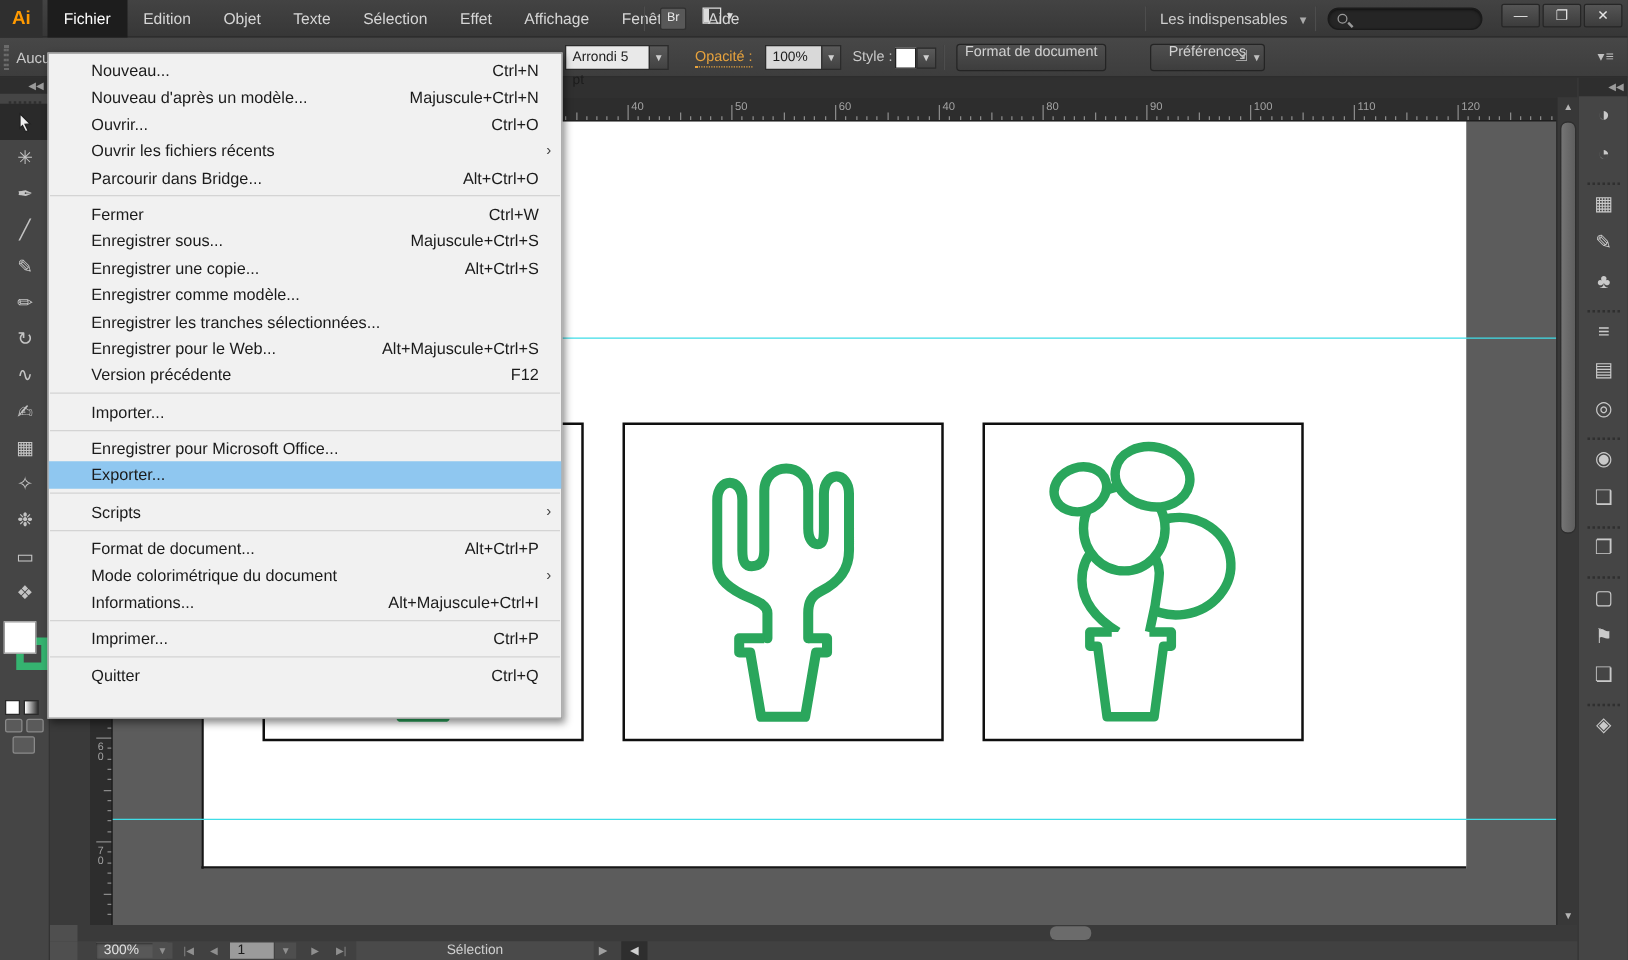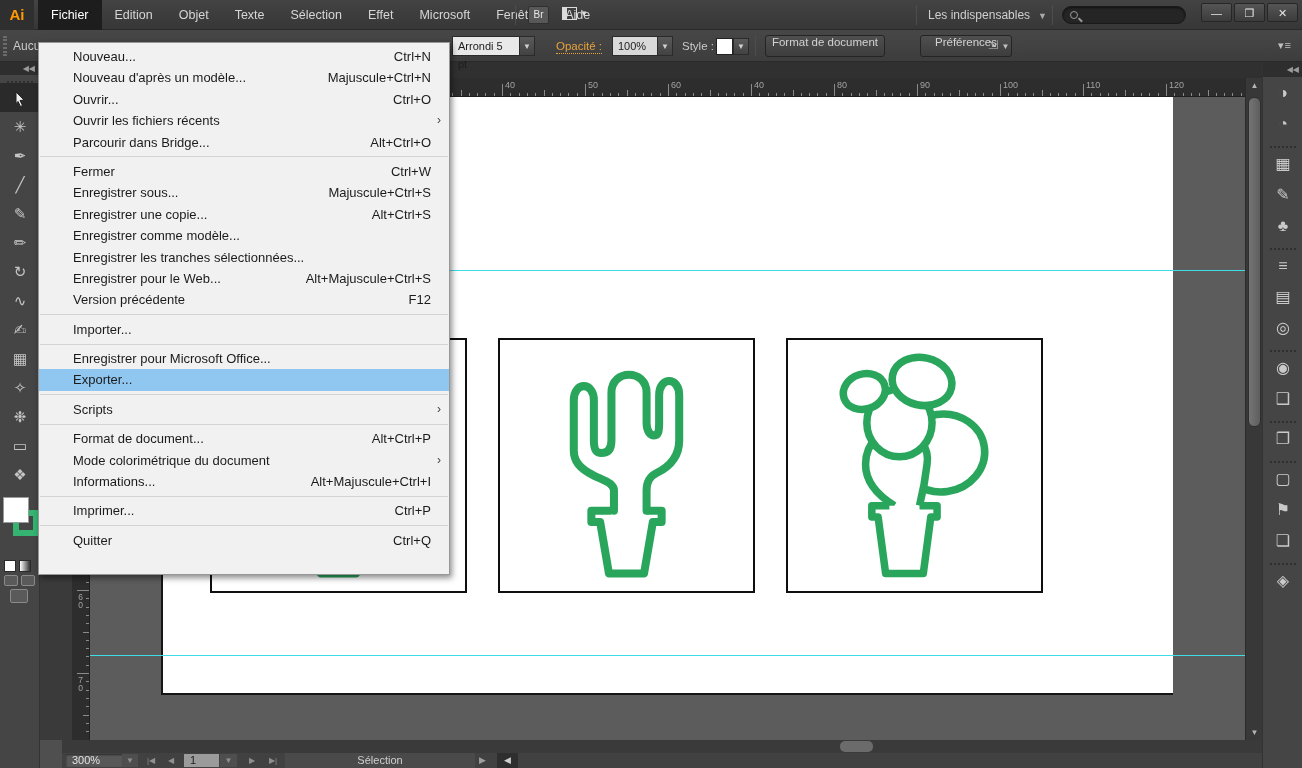--- a/index.html
+++ b/index.html
@@ -98,21 +98,21 @@
   #vthumb { position:absolute; left:2px; top:19px; width:13px; height:330px; background:linear-gradient(90deg,#757575,#5e5e5e);
             border-radius:6px; border:1px solid #2e2e2e; }
   #hscroll-row { position:absolute; left:0; top:740px; width:1302px; height:13px; background:#3a3a3a; }
   #hscroll-corner { position:absolute; left:0; top:0; width:62px; height:13px; background:#4f4f4f; }
   #hthumb { position:absolute; left:840px; top:1px; width:33px; height:11px; background:#6b6b6b; border-radius:5px; }
 
   
   #status-bar { position:absolute; left:0; top:753px; width:1302px; height:15px; background:#414141;
                 color:#c0c0c0; font-size:11px; }
   #status-corner { position:absolute; left:0; top:0; width:62px; height:15px; background:#4f4f4f; }
-  #zoom-field { position:absolute; left:66px; top:1px; width:57px; height:13px; background:#585858;
+  #zoom-field { position:absolute; left:77px; top:1px; width:57px; height:13px; background:#585858;
                 box-shadow:inset 0 1px 2px #2a2a2a; color:#e2e2e2; padding-left:6px; line-height:13px; }
   .nav-btn { position:absolute; top:1px; height:13px; color:#8f8f8f; font-size:8px; line-height:13px; text-align:center; }
   #artboard-field { position:absolute; left:184px; top:1px; width:35px; height:13px; background:#9b9b9b;
                     color:#1d1d1d; padding-left:6px; line-height:13px; }
   #status-text { position:absolute; left:285px; top:0; width:190px; height:15px; background:#4a4a4a;
                  text-align:center; line-height:15px; color:#cfcfcf; }
   #status-play { position:absolute; left:479px; top:1px; color:#9f9f9f; font-size:9px; line-height:13px; }
   #status-back { position:absolute; left:497px; top:0; width:21px; height:15px; background:#2e2e2e;
                  color:#cfcfcf; font-size:9px; text-align:center; line-height:15px; }
 
@@ -139,21 +139,21 @@
 
 <div id="app-bar">
   <div id="ai-logo">Ai</div>
   <div id="menubar">
       <span class="menu-item active">Fichier</span>
       <span class="menu-item">Edition</span>
       <span class="menu-item">Objet</span>
       <span class="menu-item">Texte</span>
       <span class="menu-item">Sélection</span>
       <span class="menu-item">Effet</span>
-      <span class="menu-item">Microsoft</span>
+      <span class="menu-item">Affichage</span>
       <span class="menu-item">Fenêtre</span>
       <span class="menu-item">Aide</span>
     </div>
   <div class="bar-sep" style="left:515px"></div>
   <div id="br-button">Br</div>
   <div id="layout-button">
     <span class="grid-ic"></span>
     <span style="font-size:8px">▼</span>
   </div>
   <div class="bar-sep" style="left:916px"></div>

